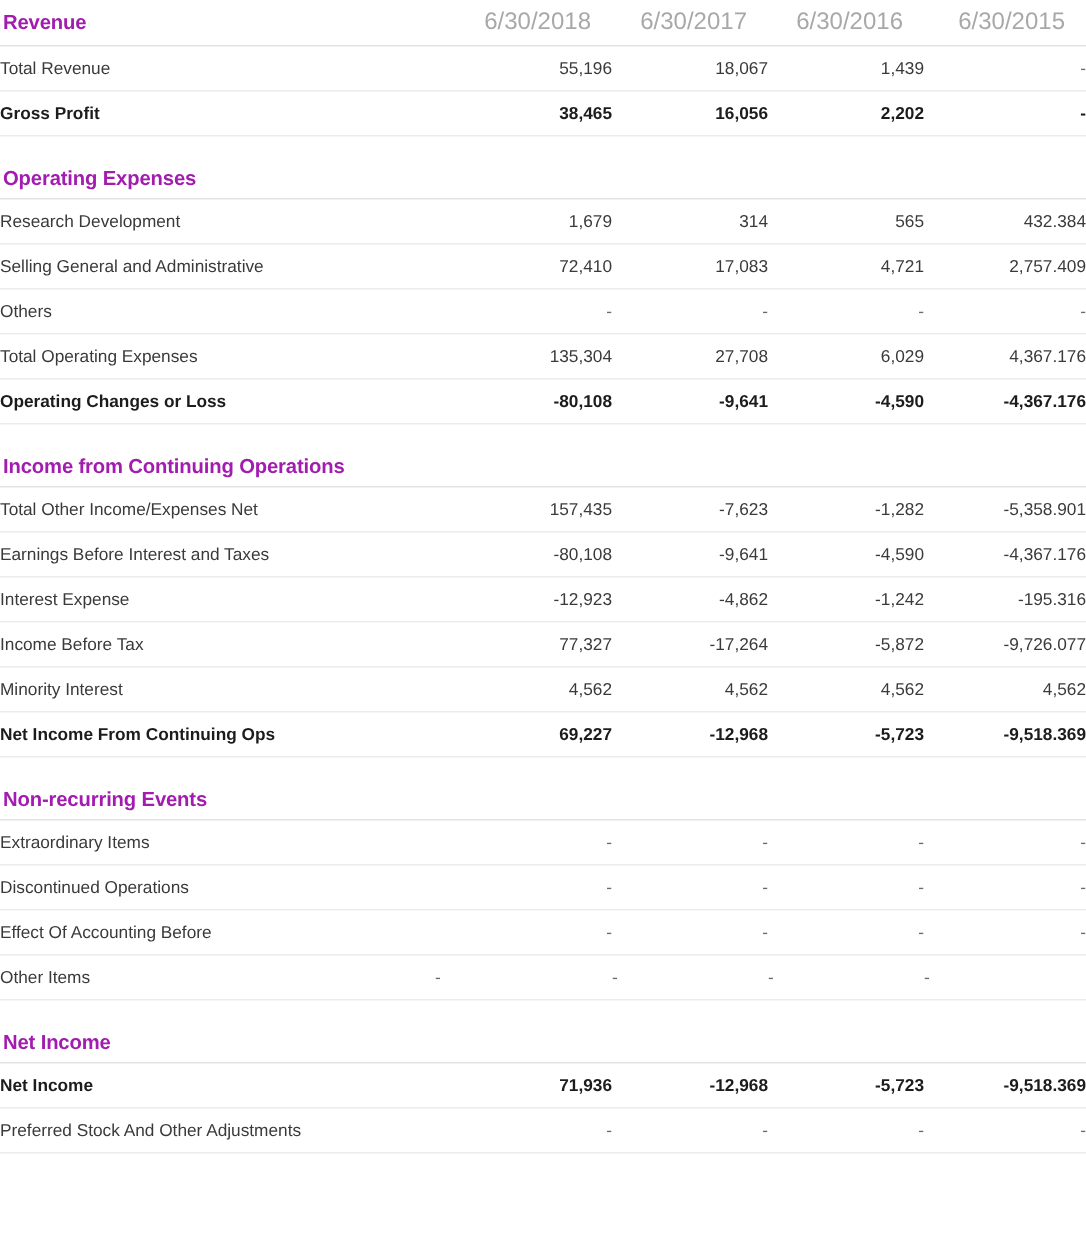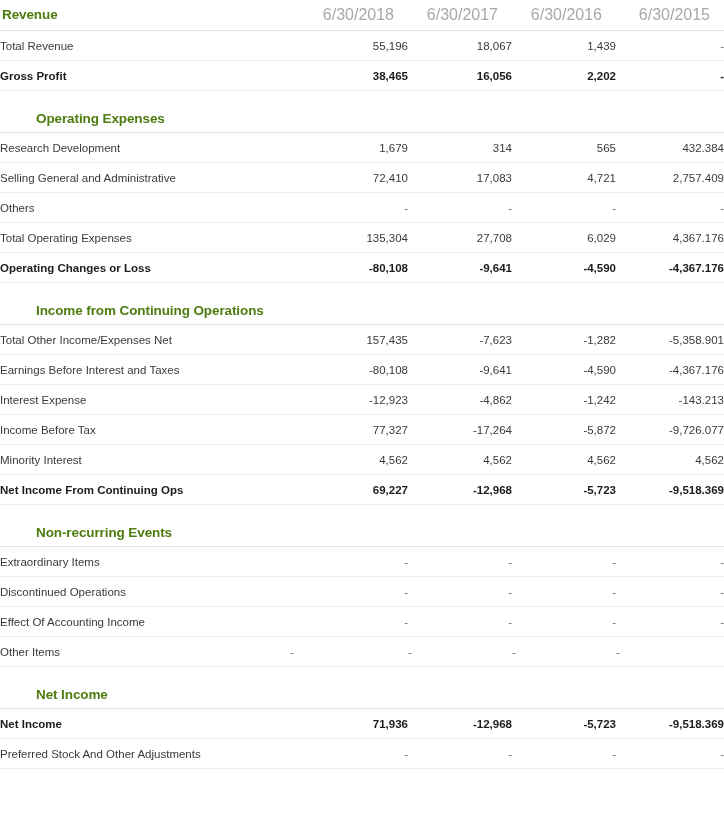--- a/index.html
+++ b/index.html
@@ -31,28 +31,27 @@
   col.c-v3    { width: 108px; }
 
   
   tr.section-row > td {
     padding: 0;
     border: none;
   }
   .section-title {
     font-size: 13.5px;
     font-weight: bold;
-    color: #4d7c0f;
+    color: #a21caf;
     letter-spacing: -0.1px;
     padding: 5px 0 6px 2px;
     white-space: nowrap;
   }
   .section-title.spaced {
     padding-top: 20px;
-    margin-left: 34px;
   }
   .date-head {
     font-size: 16px;
     color: #a8a8a8;
     text-align: right;
     padding: 6px 14px 6px 0;
     font-weight: normal;
     white-space: nowrap;
   }
 
@@ -224,21 +223,21 @@
           <td class="val">-80,108</td>
           <td class="val">-9,641</td>
           <td class="val">-4,590</td>
           <td class="val">-4,367.176</td>
         </tr>
         <tr class="data-row">
           <td class="lbl">Interest Expense</td>
           <td class="val">-12,923</td>
           <td class="val">-4,862</td>
           <td class="val">-1,242</td>
-          <td class="val">-143.213</td>
+          <td class="val">-195.316</td>
         </tr>
         <tr class="data-row">
           <td class="lbl">Income Before Tax</td>
           <td class="val">77,327</td>
           <td class="val">-17,264</td>
           <td class="val">-5,872</td>
           <td class="val">-9,726.077</td>
         </tr>
         <tr class="data-row">
           <td class="lbl">Minority Interest</td>
@@ -276,21 +275,21 @@
           <td class="val dash">-</td>
         </tr>
         <tr class="data-row">
           <td class="lbl">Discontinued Operations</td>
           <td class="val dash">-</td>
           <td class="val dash">-</td>
           <td class="val dash">-</td>
           <td class="val dash">-</td>
         </tr>
         <tr class="data-row">
-          <td class="lbl">Effect Of Accounting Income</td>
+          <td class="lbl">Effect Of Accounting Before</td>
           <td class="val dash">-</td>
           <td class="val dash">-</td>
           <td class="val dash">-</td>
           <td class="val dash">-</td>
         </tr>
         <tr class="data-row">
           <td class="lbl">Other Items</td>
           <td class="val shift dash">-</td>
           <td class="val shift dash">-</td>
           <td class="val shift dash">-</td>

